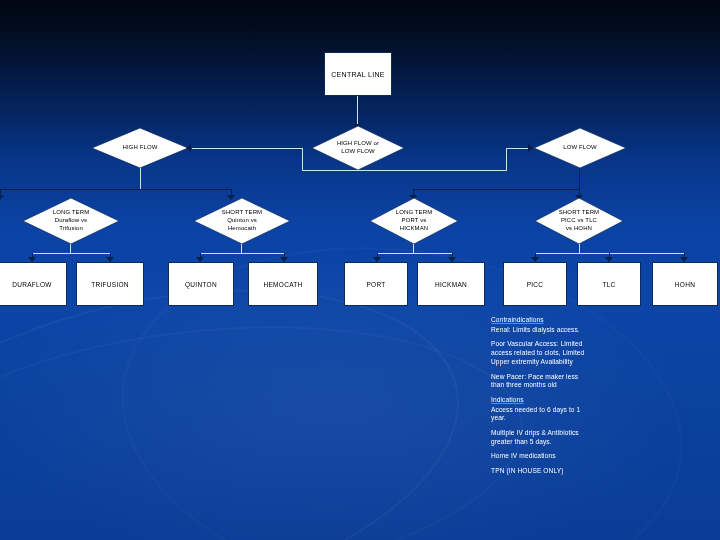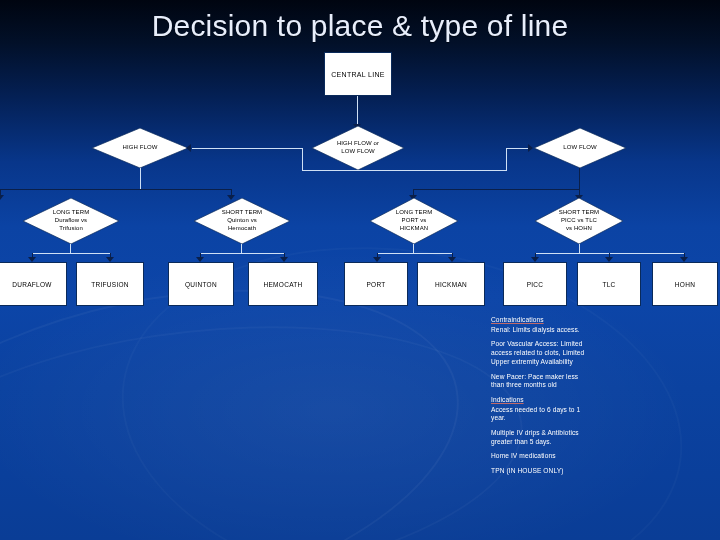--- a/index.html
+++ b/index.html
@@ -62,21 +62,20 @@
 </style>
 </head>
 <body>
 
 <div id="slide">
 
   <div class="swirl" id="sw1"></div>
   <div class="swirl" id="sw2"></div>
   <div class="swirl" id="sw3"></div>
 
-  <div id="title">Decision to place &amp; type of line</div>
 
   <div class="node rect top" style="left:324px;top:52px;width:68px;height:44px;">
     <span>CENTRAL LINE</span>
   </div>
 
   <div class="ln" style="left:357px;top:96px;width:1px;height:29px;"></div>
   <div class="arrow" style="left:353px;top:124px;"></div>
 
   <div class="node diamond" style="left:92px;top:128px;width:96px;height:40px;background:transparent;">
     <svg class="dshape" viewBox="0 0 96 40" preserveAspectRatio="none">

